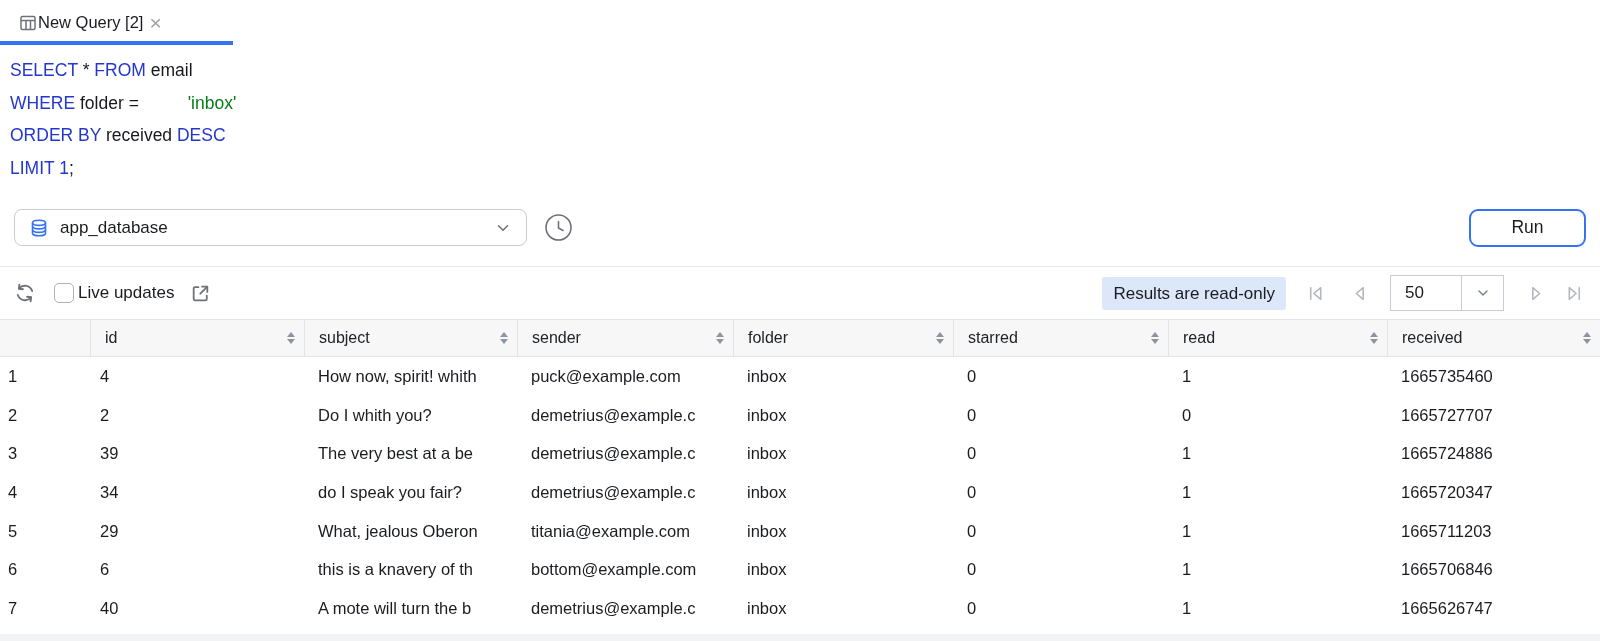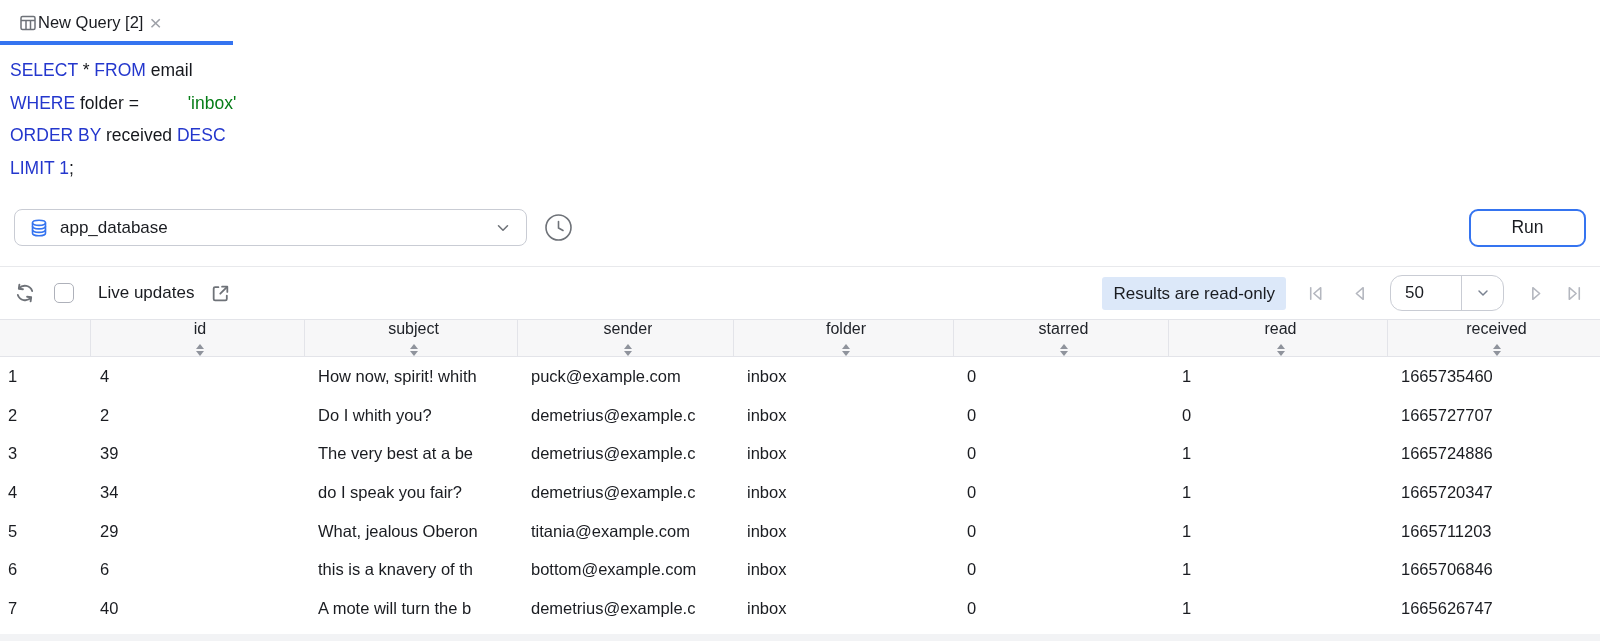--- a/index.html
+++ b/index.html
@@ -33,38 +33,38 @@
   .run-btn{margin-left:auto;margin-right:14px;width:117px;height:38px;background:#fff;
     border:2px solid var(--accent);border-radius:9px;font-size:17.5px;color:#1A1C21;
     display:flex;align-items:center;justify-content:center;font-family:inherit;}
 
   .spacer19{height:19px;}
   .separator{height:1px;background:#E8E9EC;}
 
   
   .rtoolbar{height:52px;display:flex;align-items:center;padding:0 16px 0 14px;}
   .checkbox{width:20px;height:20px;border:1.5px solid #AEB1BA;border-radius:5px;background:#fff;margin-left:18px;}
-  .live-label{font-size:17px;margin-left:24px;}
+  .live-label{font-size:17px;margin-left:4px;}
   .ext-icon{margin-left:16px;display:flex;}
   .right-group{margin-left:auto;display:flex;align-items:center;}
   .badge{background:var(--badge-bg);border-radius:3px;height:33px;line-height:33px;
     padding:0 11px;font-size:17px;color:#1A1C21;}
   .pager{display:flex;align-items:center;margin-left:6px;}
   .pgap20{margin-left:20px;} .pgap22{margin-left:22px;} .pgap16{margin-left:16px;}
-  .size-control{width:114px;height:36px;border:1px solid var(--control-border);border-radius:12px;
+  .size-control{width:114px;height:36px;border:1px solid var(--control-border);border-radius:0;
     display:flex;align-items:stretch;overflow:hidden;background:#fff;}
   .size-value{flex:1;padding-left:14px;font-size:17px;display:flex;align-items:center;}
   .size-divider{width:1px;background:var(--control-border);}
   .size-chevron{width:41px;display:flex;align-items:center;justify-content:center;}
 
   
   .grid-cols{display:grid;grid-template-columns:90px 214px 213px 216px 220px 215px 219px 213px;}
   .thead{height:38px;background:var(--header-bg);border-top:1px solid var(--grid-border);
     border-bottom:1px solid var(--grid-border);}
-  .hcell{display:flex;align-items:center;padding:0 9px 0 14px;font-size:16px;color:#202329;overflow:hidden;flex-direction:column;}
+  .hcell{display:flex;align-items:center;padding:0 9px 0 14px;font-size:16px;color:#202329;overflow:hidden;}
   .hcell:not(:first-child){border-left:1px solid var(--grid-border);}
   .hlabel{flex:1;white-space:nowrap;overflow:hidden;}
   .sort{display:flex;flex-direction:column;align-items:center;gap:2.5px;}
   .tri{width:0;height:0;border-left:4px solid transparent;border-right:4px solid transparent;display:block;}
   .tri.up{border-bottom:5px solid #8F939C;} .tri.down{border-top:5px solid #8F939C;}
   .tbody{background:#fff;}
   .trow{height:38.7px;}
   .cell{padding-left:14px;font-size:16.5px;line-height:38.7px;white-space:nowrap;overflow:hidden;color:#1A1C21;}
   .cell.gutter{padding-left:8px;} .cell.cell-id{padding-left:10px;}
   .bottom-strip{height:14px;background:linear-gradient(#ffffff 0 6px,#F2F3F5 6px 100%);}

